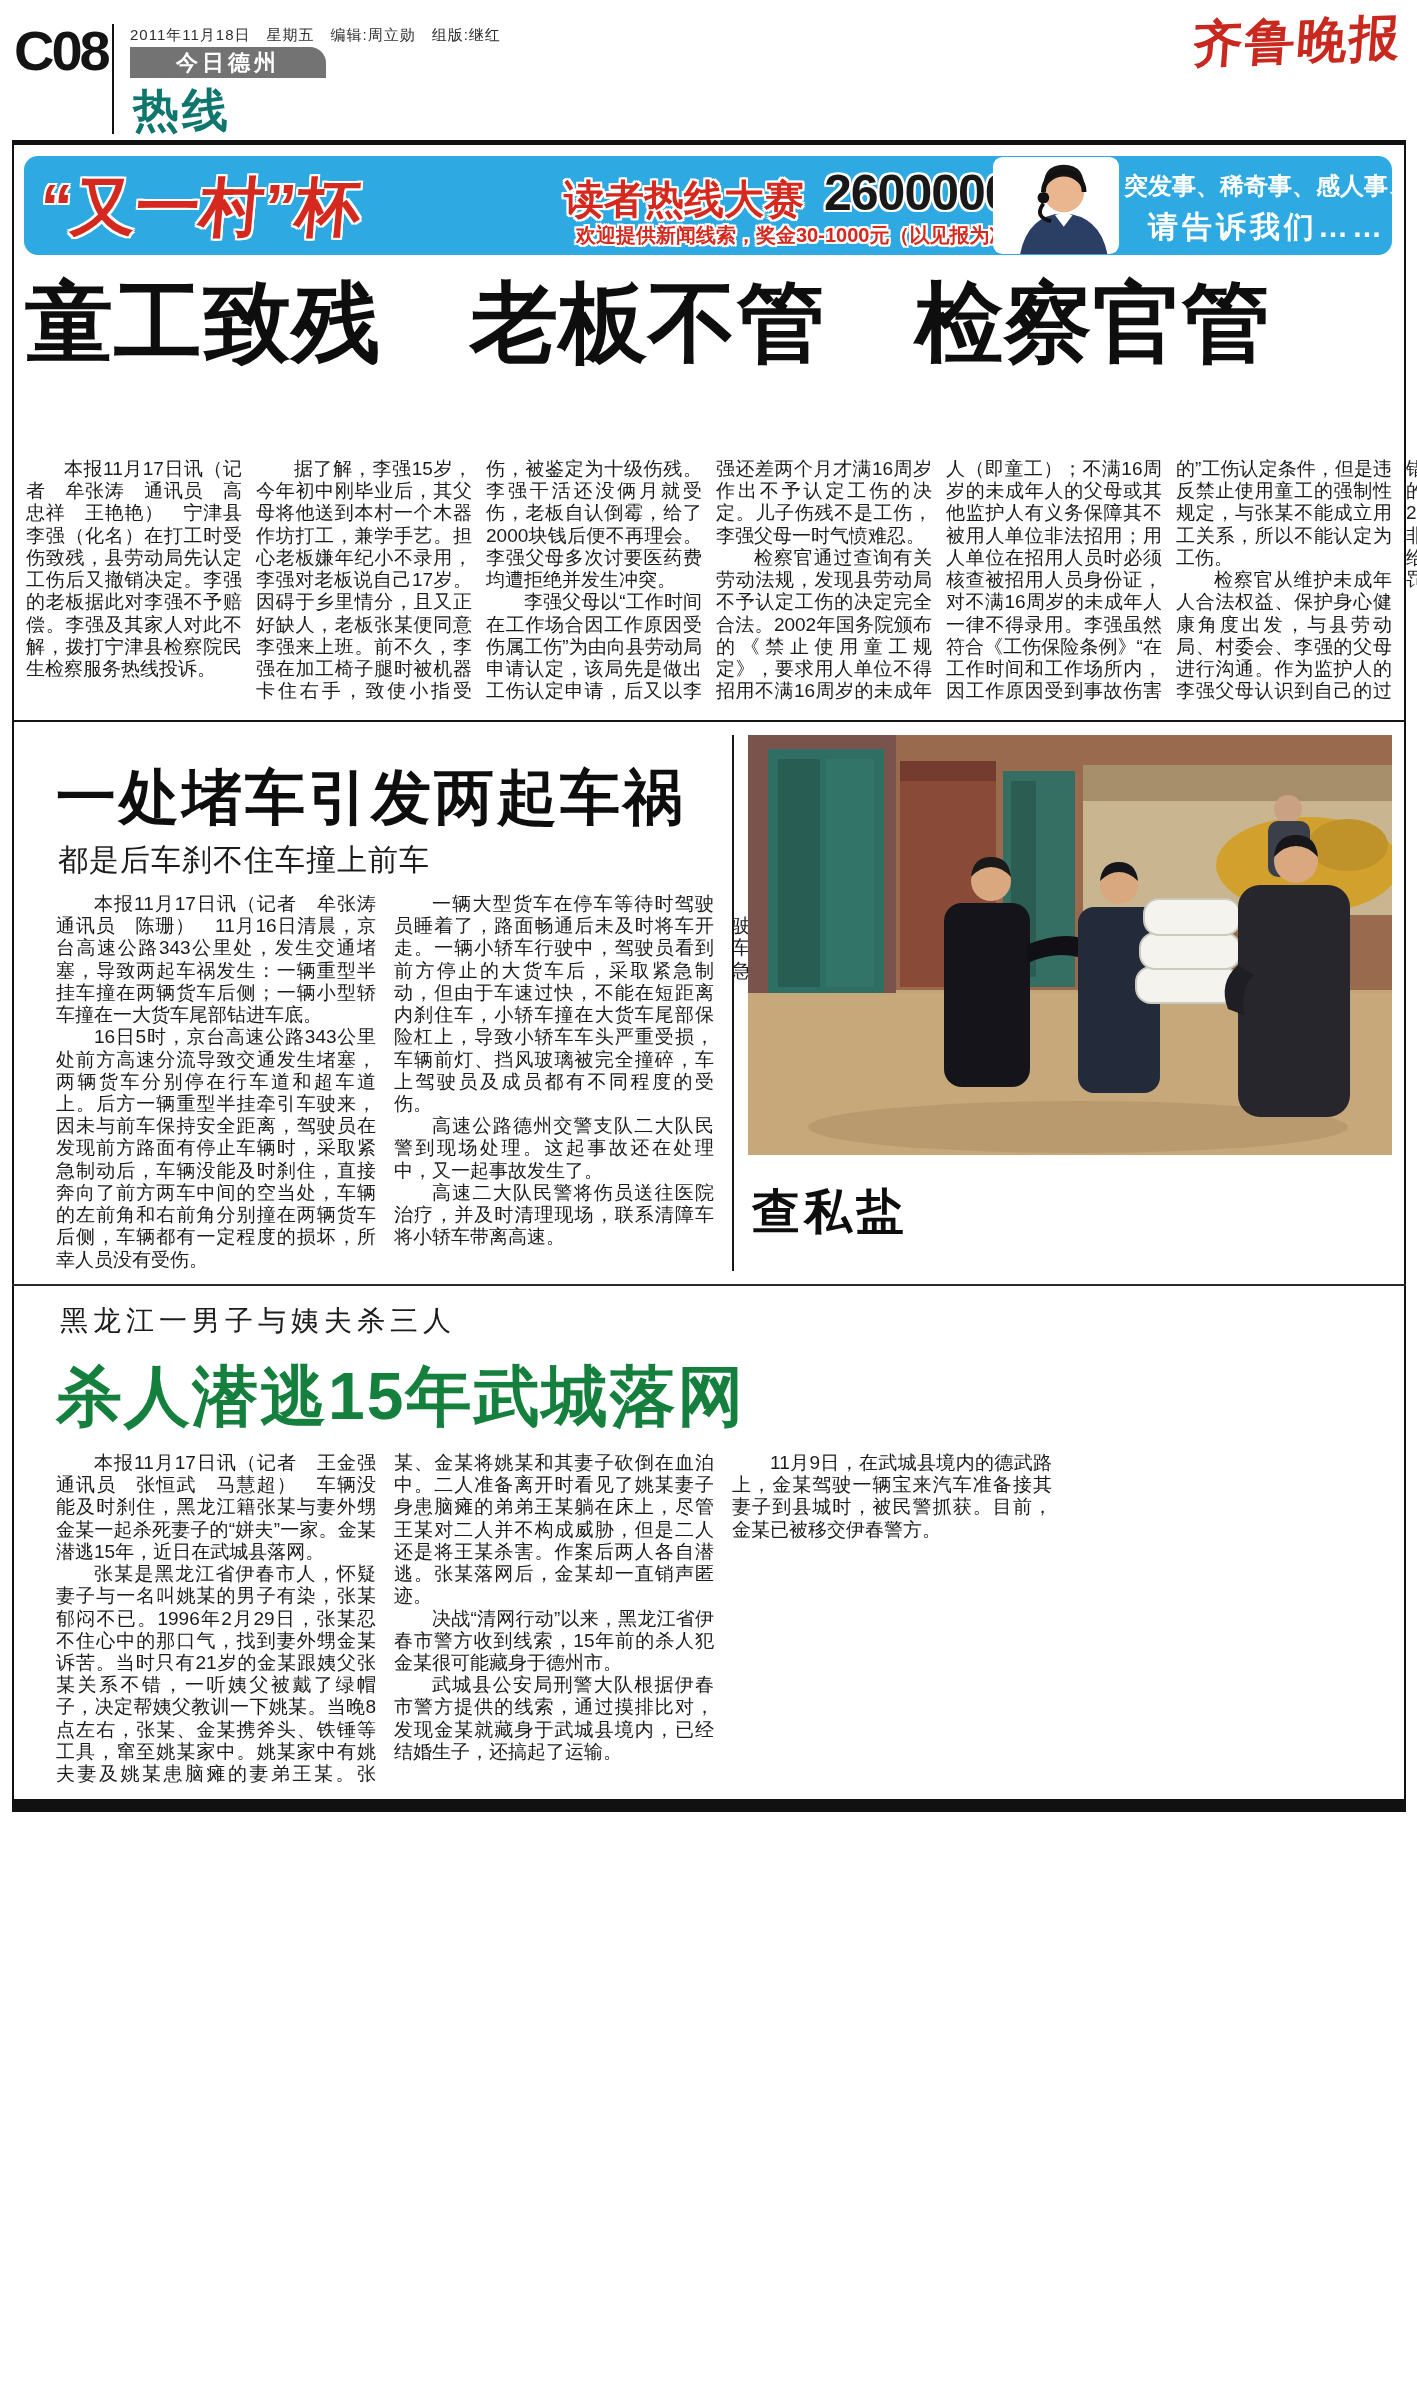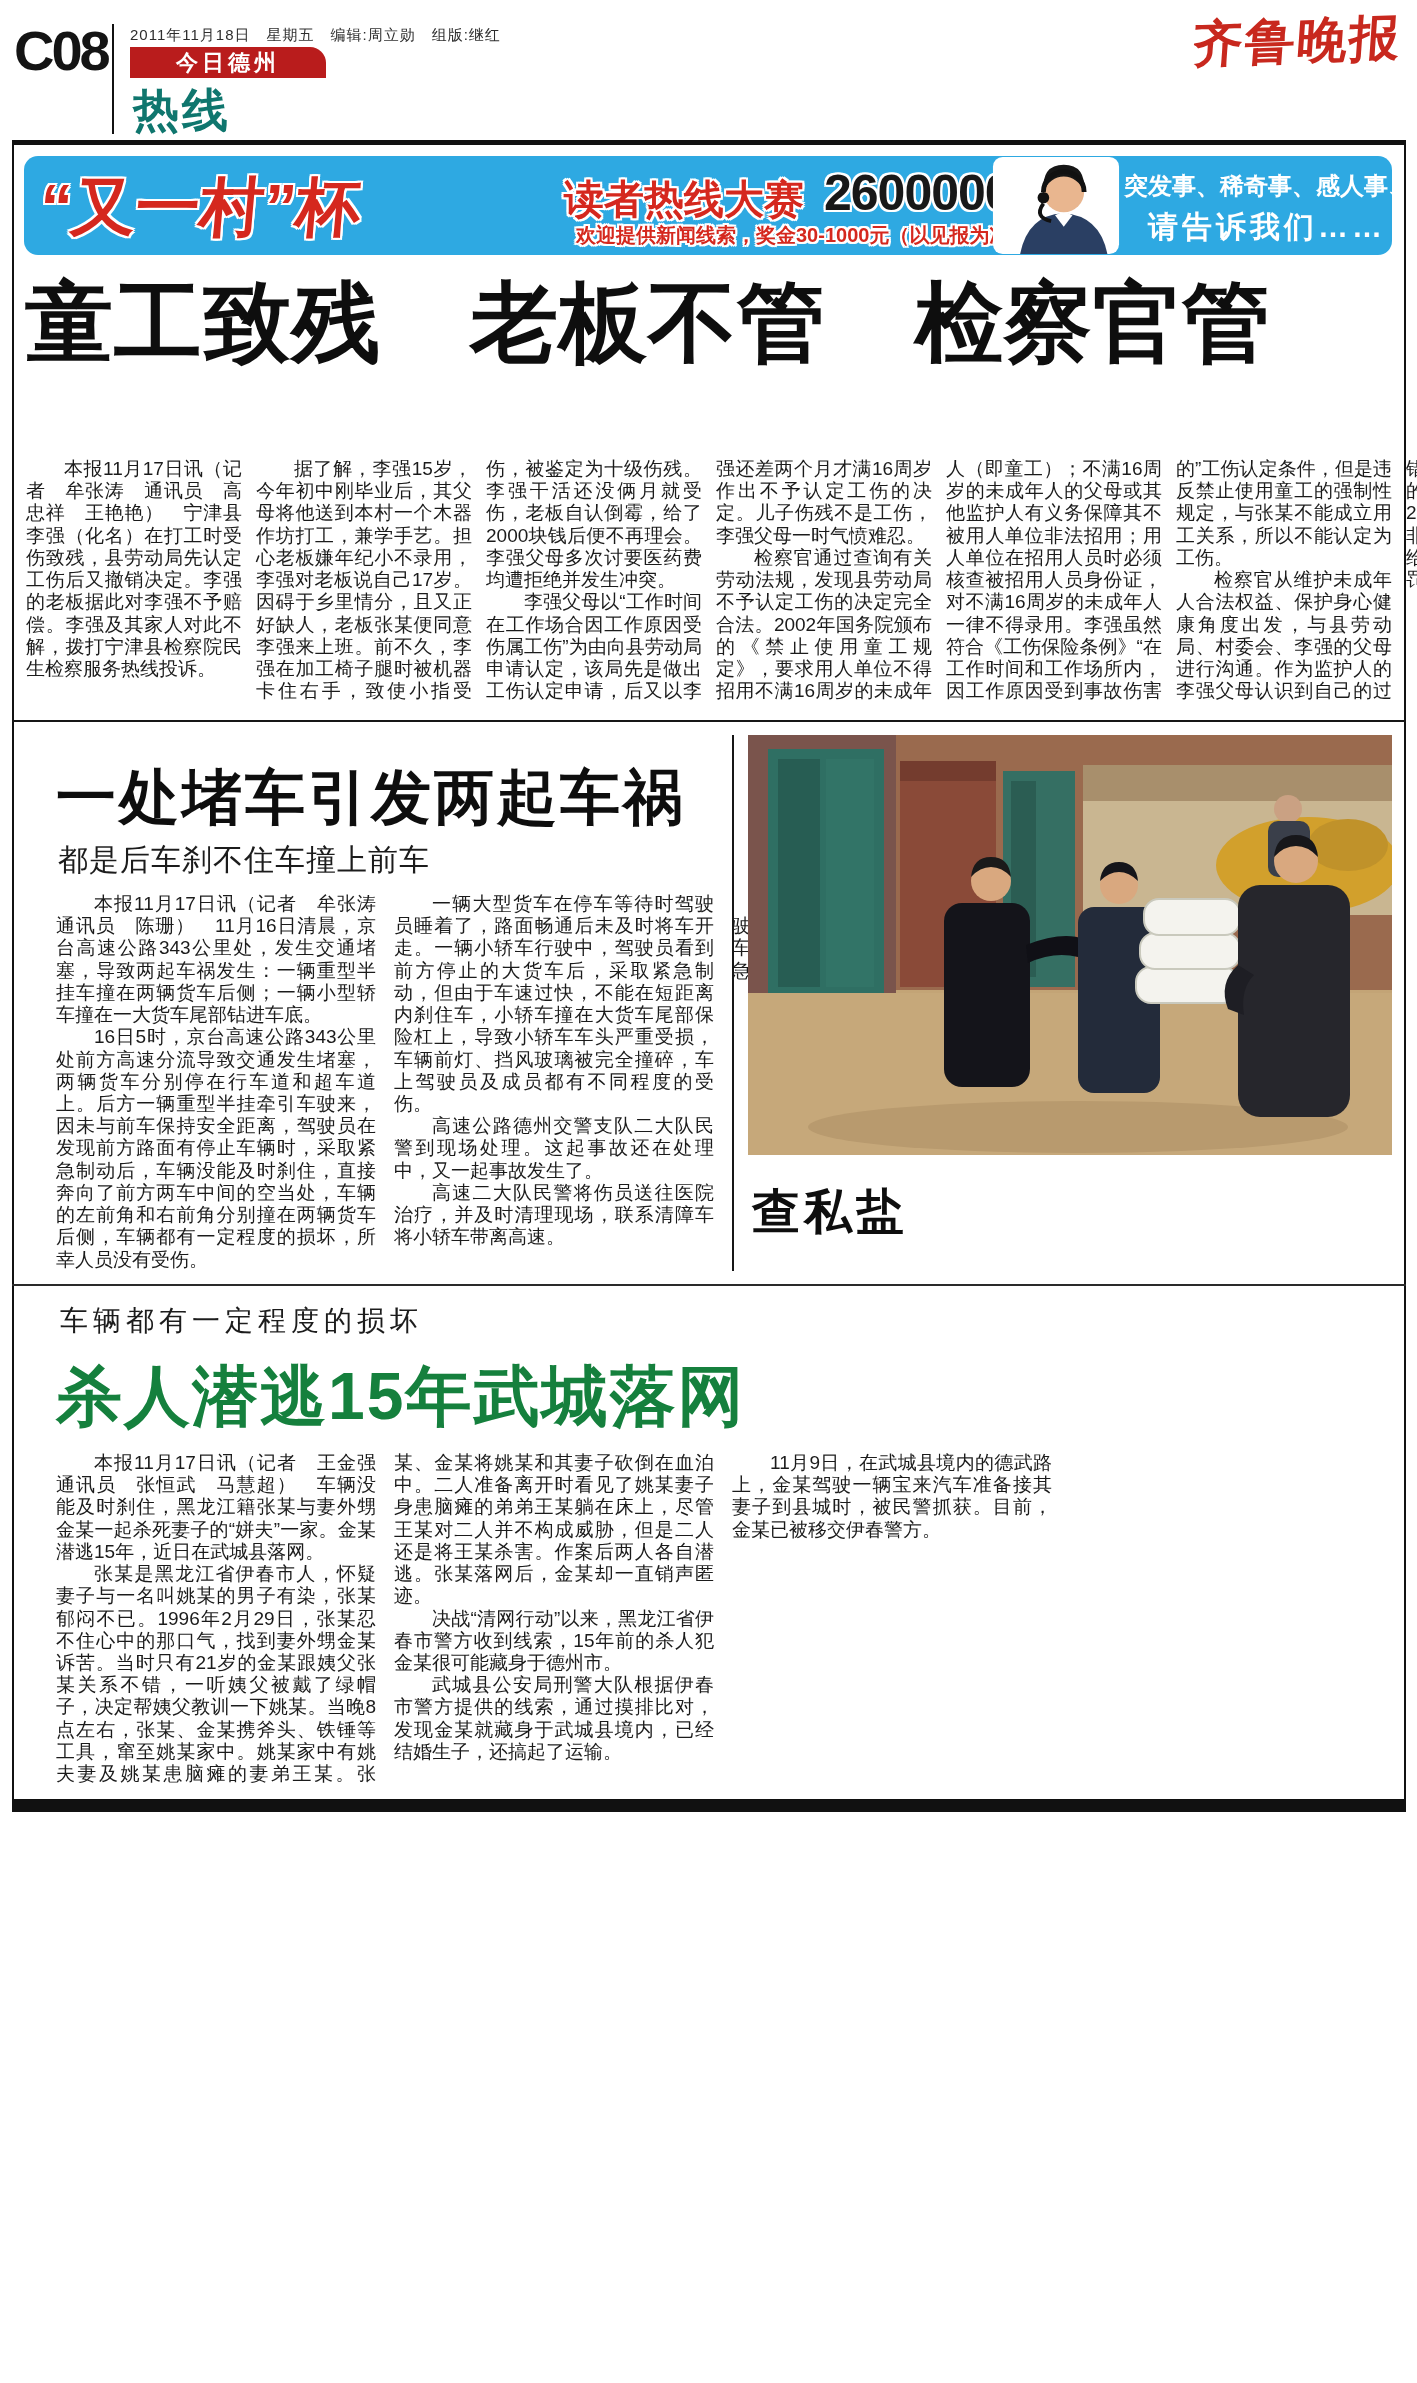--- a/index.html
+++ b/index.html
@@ -4,21 +4,21 @@
 <style>
   html,body{margin:0;padding:0;background:#ffffff;}
   .page{position:relative;width:1417px;height:2383px;background:#fff;overflow:hidden;
         font-family:"Liberation Sans","DejaVu Sans",sans-serif;color:#1a1a1a;}
   .abs{position:absolute;}
 
   
   .page-no{left:14px;top:18px;font-size:56px;font-weight:900;letter-spacing:-3px;color:#141414;}
   .hdr-divider{left:112px;top:24px;width:2px;height:110px;background:#111;}
   .date-line{left:130px;top:26px;font-size:15px;color:#2e2e2e;letter-spacing:1px;}
-  .sec-badge{left:130px;top:47px;width:196px;height:31px;background:#b91c1c;color:#fff;
+  .sec-badge{left:130px;top:47px;width:196px;height:31px;background:#737373;color:#fff;
              font-size:22px;font-weight:700;text-align:center;line-height:31px;
              border-radius:0 16px 0 0;letter-spacing:4px;}
   .sec-name{left:133px;top:80px;font-size:46px;font-weight:900;color:#0f766e;letter-spacing:3px;}
   .masthead{right:16px;top:8px;font-size:50px;font-weight:900;color:#c8281e;
             transform:skewX(-6deg) rotate(-2deg);letter-spacing:2px;}
 
   
   .top-rule{left:12px;top:140px;width:1394px;height:5px;background:#111;}
   .left-border{left:12px;top:140px;width:2px;height:1672px;background:#111;}
   .right-border{left:1404px;top:140px;width:2px;height:1672px;background:#111;}
@@ -168,21 +168,21 @@
     </g>
     <rect x="490" y="150" width="112" height="232" rx="22" fill="#26262c"></rect>
     <circle cx="548" cy="126" r="22" fill="#d9a87f"></circle>
     <path d="M526 122 q2 -22 22 -22 q20 0 22 22 q-10 -11 -22 -11 q-12 0 -22 11 z" fill="#17171a"></path>
     <path d="M490 230 q-20 18 -10 44 l16 6 q-4 -26 10 -40 z" fill="#1e1e24"></path>
   </svg>
   <div class="abs photo-label">查私盐</div>
 
   <div class="abs divider2"></div>
 
-  <div class="abs a3-kicker">车辆都有一定程度的损坏</div>
+  <div class="abs a3-kicker">黑龙江一男子与姨夫杀三人</div>
   <div class="abs a3-headline">杀人潜逃15年武城落网</div>
   <div class="abs a3-body bodytext">
     <p>本报11月17日讯（记者　王金强　通讯员　张恒武　马慧超）　车辆没能及时刹住，黑龙江籍张某与妻外甥金某一起杀死妻子的“姘夫”一家。金某潜逃15年，近日在武城县落网。</p>
     <p>张某是黑龙江省伊春市人，怀疑妻子与一名叫姚某的男子有染，张某郁闷不已。1996年2月29日，张某忍不住心中的那口气，找到妻外甥金某诉苦。当时只有21岁的金某跟姨父张某关系不错，一听姨父被戴了绿帽子，决定帮姨父教训一下姚某。当晚8点左右，张某、金某携斧头、铁锤等工具，窜至姚某家中。姚某家中有姚夫妻及姚某患脑瘫的妻弟王某。张某、金某将姚某和其妻子砍倒在血泊中。二人准备离开时看见了姚某妻子身患脑瘫的弟弟王某躺在床上，尽管王某对二人并不构成威胁，但是二人还是将王某杀害。作案后两人各自潜逃。张某落网后，金某却一直销声匿迹。</p>
     <p>决战“清网行动”以来，黑龙江省伊春市警方收到线索，15年前的杀人犯金某很可能藏身于德州市。</p>
     <p>武城县公安局刑警大队根据伊春市警方提供的线索，通过摸排比对，发现金某就藏身于武城县境内，已经结婚生子，还搞起了运输。</p>
     <p>11月9日，在武城县境内的德武路上，金某驾驶一辆宝来汽车准备接其妻子到县城时，被民警抓获。目前，金某已被移交伊春警方。</p>
   </div>
 
 </div>

